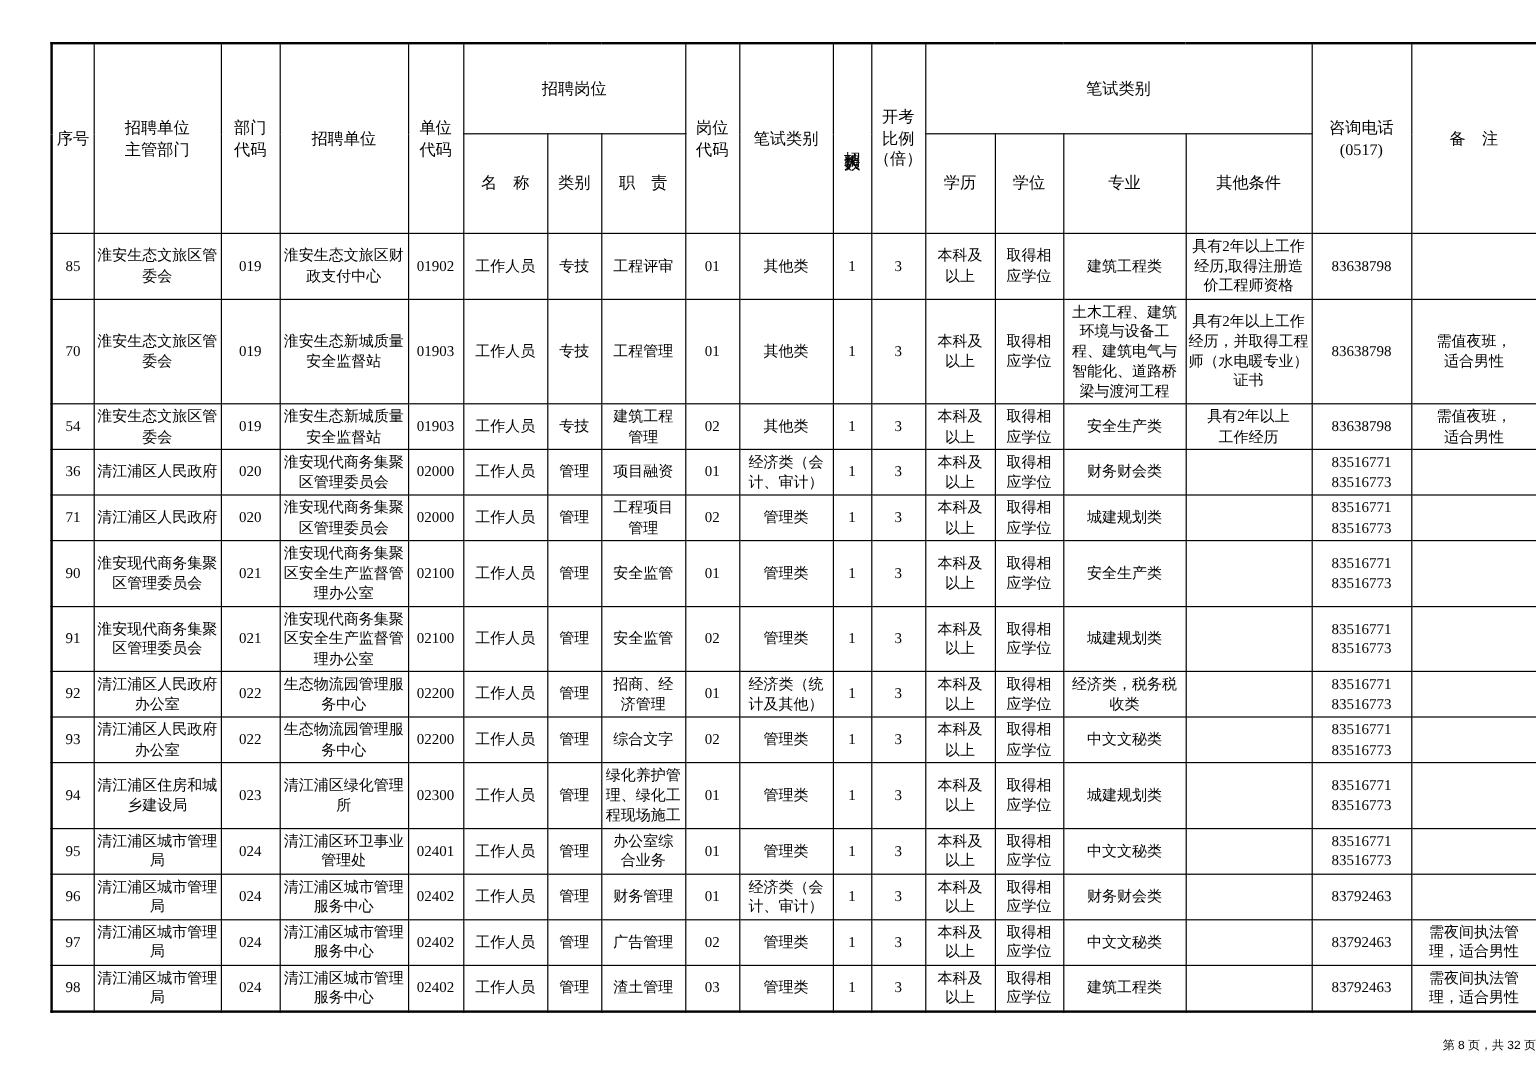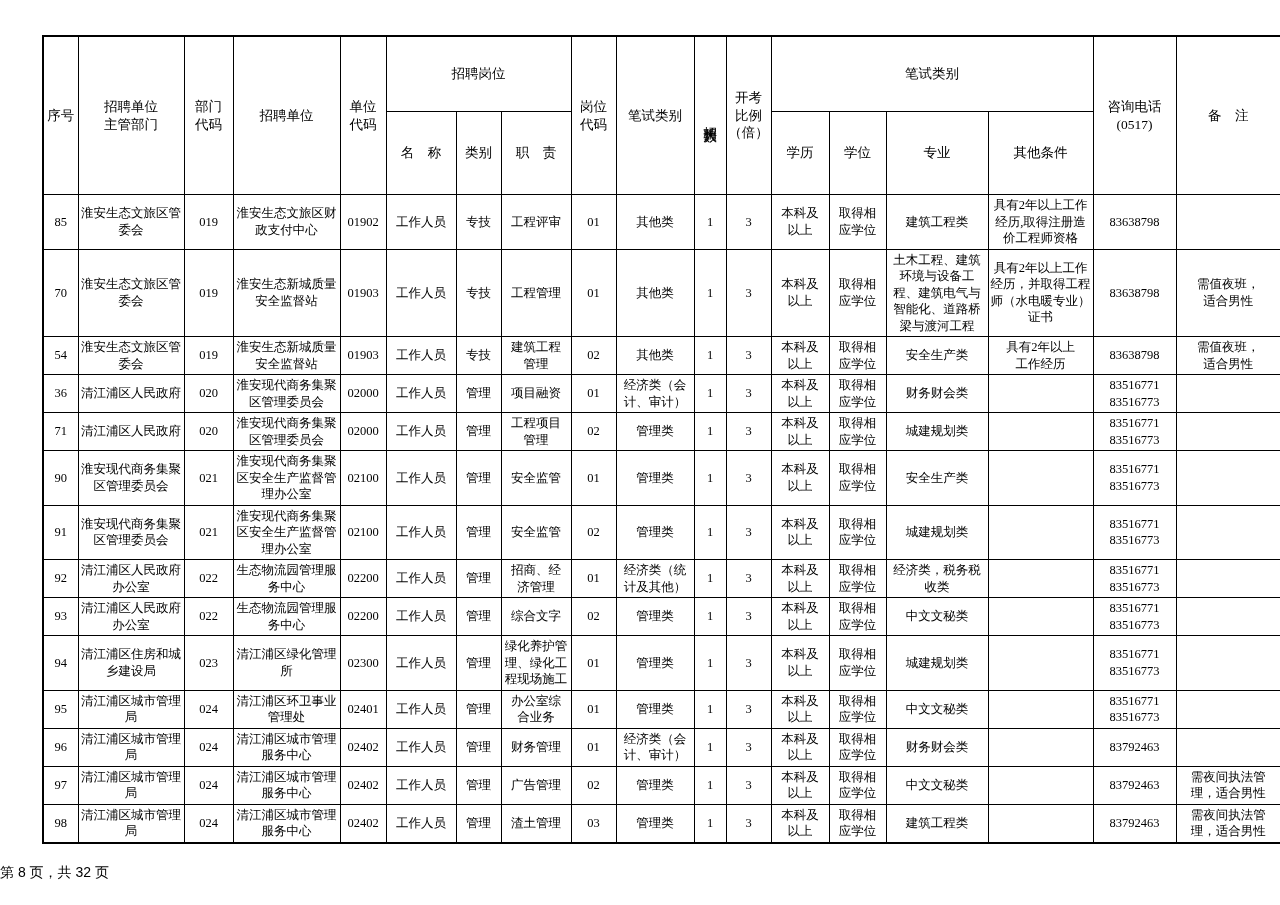--- a/index.html
+++ b/index.html
@@ -53,22 +53,22 @@
     text-orientation: upright;
     letter-spacing: 1px;
     display: inline-block;
     line-height: 1;
   }
   .footer {
     position: absolute;
     left: 0;
     width: 100%;
     top: 864px;
-    text-align: left;
-    font-size: 14px;
+    text-align: right;
+    font-size: 10px;
     font-family: "Liberation Sans", "DejaVu Sans", sans-serif;
   }
 </style>
 </head>
 <body>
 
 <div class="page">
 
   <table class="roster">
     <colgroup>

